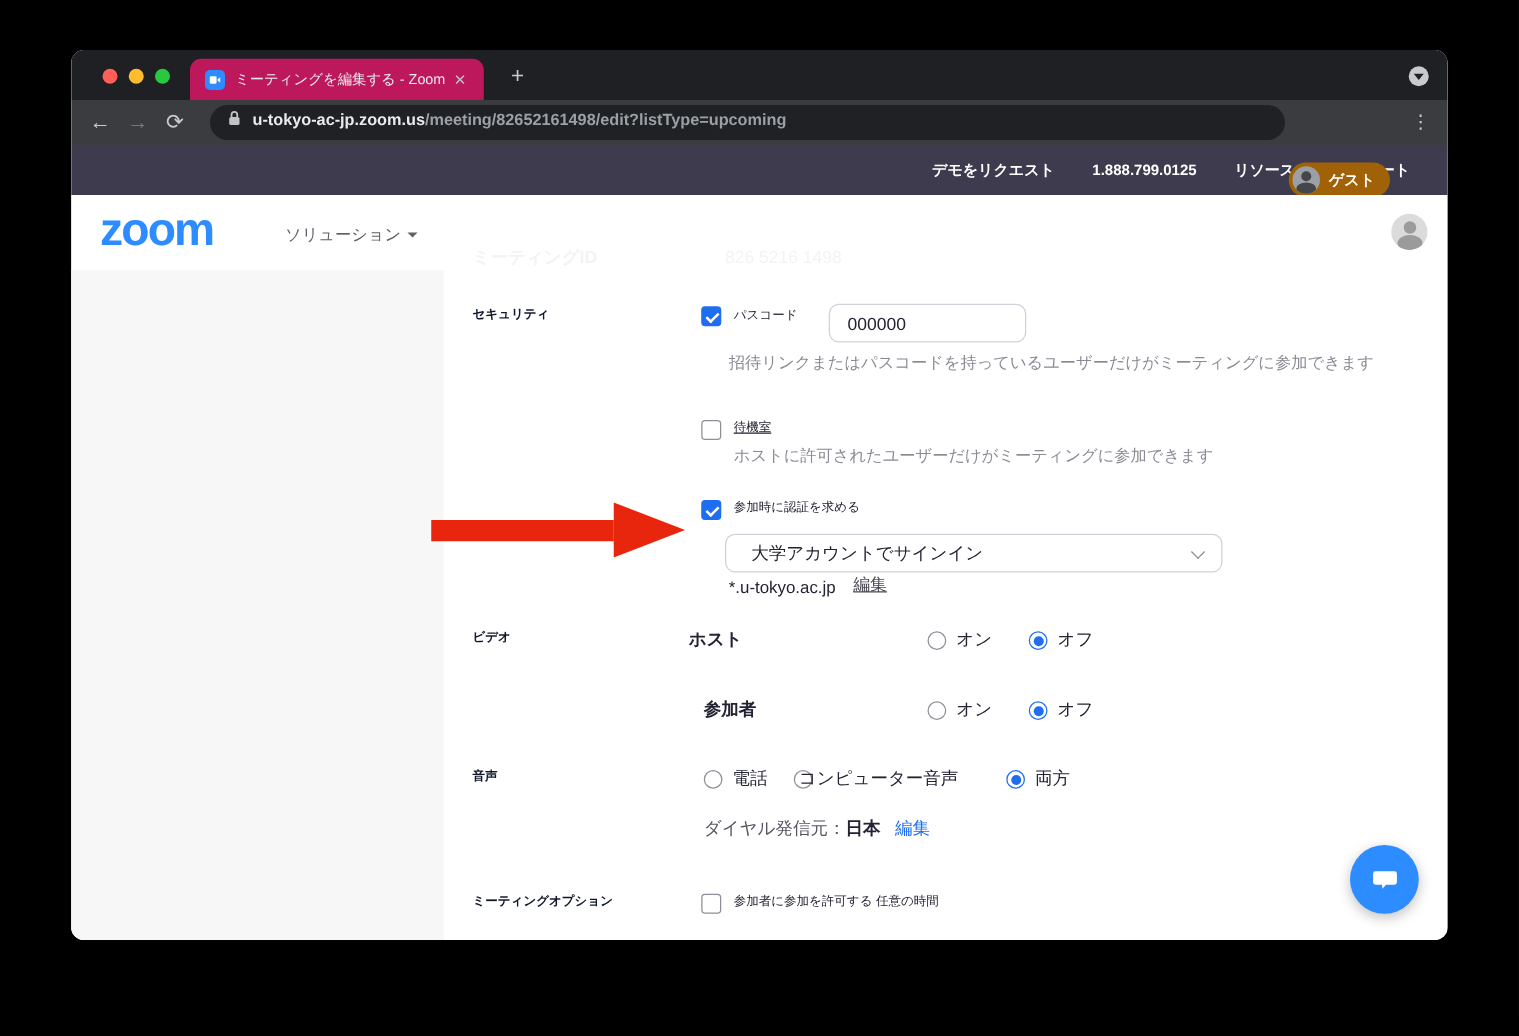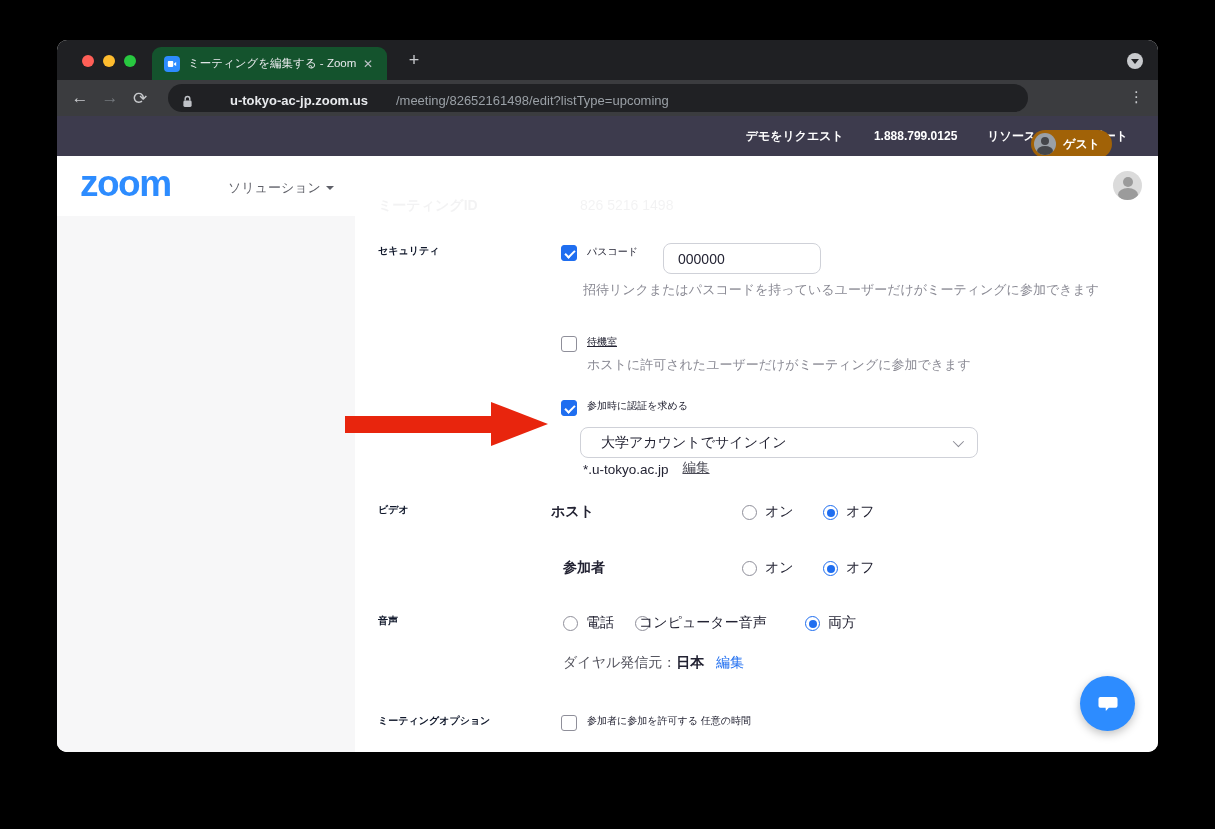--- a/index.html
+++ b/index.html
@@ -6,35 +6,35 @@
   html,body { width:1215px; height:829px; background:#000; font-family:"Liberation Sans","DejaVu Sans",sans-serif; }
   .stage { position:relative; width:1215px; height:829px; background:#000; overflow:hidden; }
   .window { position:absolute; left:57px; top:40px; width:1101px; height:712px; border-radius:10px; overflow:hidden; background:#fff; }
 
   
   .tabbar { position:relative; height:40px; background:#1f2023; }
   .traffic { position:absolute; top:15px; width:12px; height:12px; border-radius:50%; }
   .t-red { left:25px; background:#ff5f57; }
   .t-yellow { left:46px; background:#febc2e; }
   .t-green { left:67px; background:#28c840; }
-  .tab { position:absolute; left:95px; top:7px; width:235px; height:33px; background:#14532d; border-radius:9px 9px 0 0; display:flex; align-items:center; padding:0 10px 0 12px; }
+  .tab { position:absolute; left:95px; top:7px; width:235px; height:33px; background:#be185d; border-radius:9px 9px 0 0; display:flex; align-items:center; padding:0 10px 0 12px; }
   .favicon { width:16px; height:16px; border-radius:4px; background:#2D8CFF; display:flex; align-items:center; justify-content:center; flex:none; }
   .tab-title { flex:1; margin-left:8px; font-size:11.5px; color:#e8eaed; white-space:nowrap; overflow:hidden; }
   .tab-close { color:#bdc1c6; font-size:12px; padding:2px 4px; flex:none; }
   .newtab-btn { position:absolute; left:345px; top:10px; color:#c8cacd; font-size:18px; width:24px; text-align:center; }
   .tabsearch { position:absolute; right:15px; top:13px; width:16px; height:16px; border-radius:50%; background:#c8cacd; display:flex; align-items:center; justify-content:center; }
   .tabsearch .tri { width:0; height:0; border-left:4px solid transparent; border-right:4px solid transparent; border-top:5px solid #202124; margin-top:1px; }
 
   
   .toolbar { position:relative; height:36px; background:#3b3c3f; display:flex; align-items:center; }
   .nav-ico { font-size:17px; color:#c8cacd; width:30px; text-align:center; }
   .nav-ico.disabled { color:#74787d; }
-  .omnibox { position:absolute; left:111px; top:4px; width:860px; height:28px; border-radius:14px; background:#202124; display:flex; align-items:flex-end; padding:4px 14px;gap:28px; }
+  .omnibox { position:absolute; left:111px; top:4px; width:860px; height:28px; border-radius:14px; background:#202124; display:flex; align-items:flex-start; padding:4px 14px; }
   .omni-host { color:#e8eaed; font-size:13px; font-weight:bold; margin-left:9px; }
-  .omni-path { color:#9aa0a6; font-size:13px; }
+  .omni-path { color:#9aa0a6; font-size:13px;font-weight:bold; }
   .guest-chip { position:absolute; right:46px; top:4px; height:28px; border-radius:14px; background:#a16207; display:flex; align-items:center; padding:0 12px 0 3px;margin-top:46px; }
   .chip-avatar { width:22px; height:22px; border-radius:50%; background:#9aa0a6; position:relative; overflow:hidden; }
   .chip-avatar::before { content:""; position:absolute; left:7px; top:4px; width:8px; height:8px; border-radius:50%; background:#44464a; }
   .chip-avatar::after { content:""; position:absolute; left:3px; top:13px; width:16px; height:10px; border-radius:50%; background:#44464a; }
   .guest-label { color:#fff; font-size:12px; font-weight:bold; margin-left:7px; }
   .menu-dots { position:absolute; right:14px; top:8px; color:#c8cacd; font-size:15px; letter-spacing:0; }
 
   
   .zbanner { height:40px; background:#3d3b4d; display:flex; align-items:center; justify-content:flex-end; gap:30px; padding-right:30px; }
   .zbanner a { color:#fff; font-size:12px; font-weight:bold; text-decoration:none; display:flex; align-items:center; gap:5px; }

